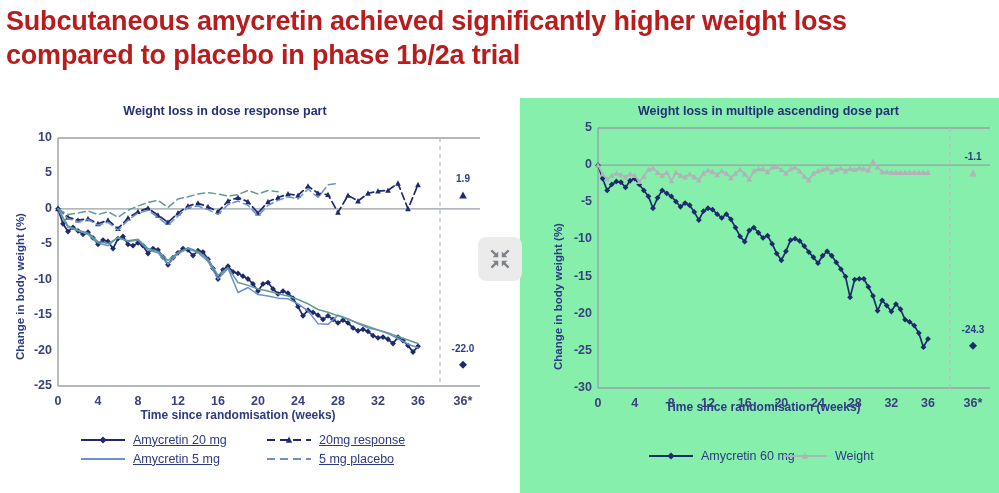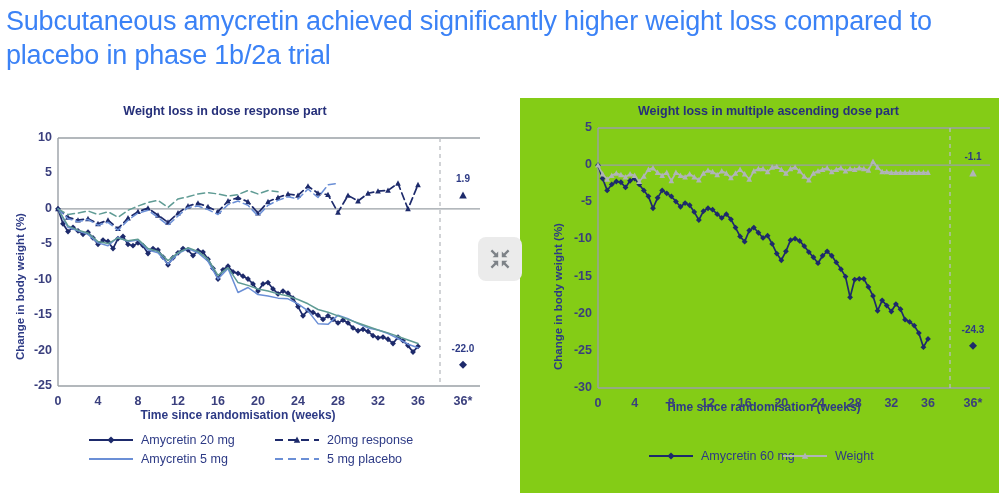--- a/index.html
+++ b/index.html
@@ -17,33 +17,33 @@
     background: #ffffff;
   }
 
   
   #headline {
     position: absolute;
     left: 6px; top: 4px;
     width: 960px;
     font-size: 27px;
     line-height: 34px;
-    font-weight: 400;
-    color: #3b82f6;
+    font-weight: 700;
+    color: #b91c1c;
     letter-spacing: -0.2px;
   }
 
   
   .panel {
     position: absolute;
     top: 98px;
     height: 395px;
   }
   #panel-left  { left: 0px;   width: 520px; background: #ffffff; }
-  #panel-right { left: 520px; width: 479px; background: #84cc16; }
+  #panel-right { left: 520px; width: 479px; background: #86efac; }
 
   .chart-title {
     position: absolute;
     top: 6px; left: 0; right: 0;
     text-align: center;
     font-size: 12.5px;
     font-weight: bold;
     color: #26307a;
   }
   #panel-left .chart-title  { padding-right: 70px; }
@@ -89,21 +89,21 @@
   .legend {
     position: absolute;
     font-size: 12.5px;
     color: #2d3a85;
   }
   .legend-row { display: flex; align-items: center; height: 19px; }
   .legend-item { display: flex; align-items: center; }
   .legend-key { width: 46px; height: 14px; flex: none; margin-right: 7px; }
   .legend-text { white-space: nowrap; }
 
-  #legend-left  { left: 88px; top: 332px; }
+  #legend-left  { left: 80px; top: 332px; text-decoration: underline; }
   #legend-left .legend-item:first-child { width: 186px; }
   #legend-right { left: 128px; top: 348px; }
   #legend-right .legend-item:first-child { width: 134px; }
 
   
   #collapse-btn {
     position: absolute;
     left: 478px; top: 237px;
     width: 44px; height: 44px;
     background: #ebebeb;

